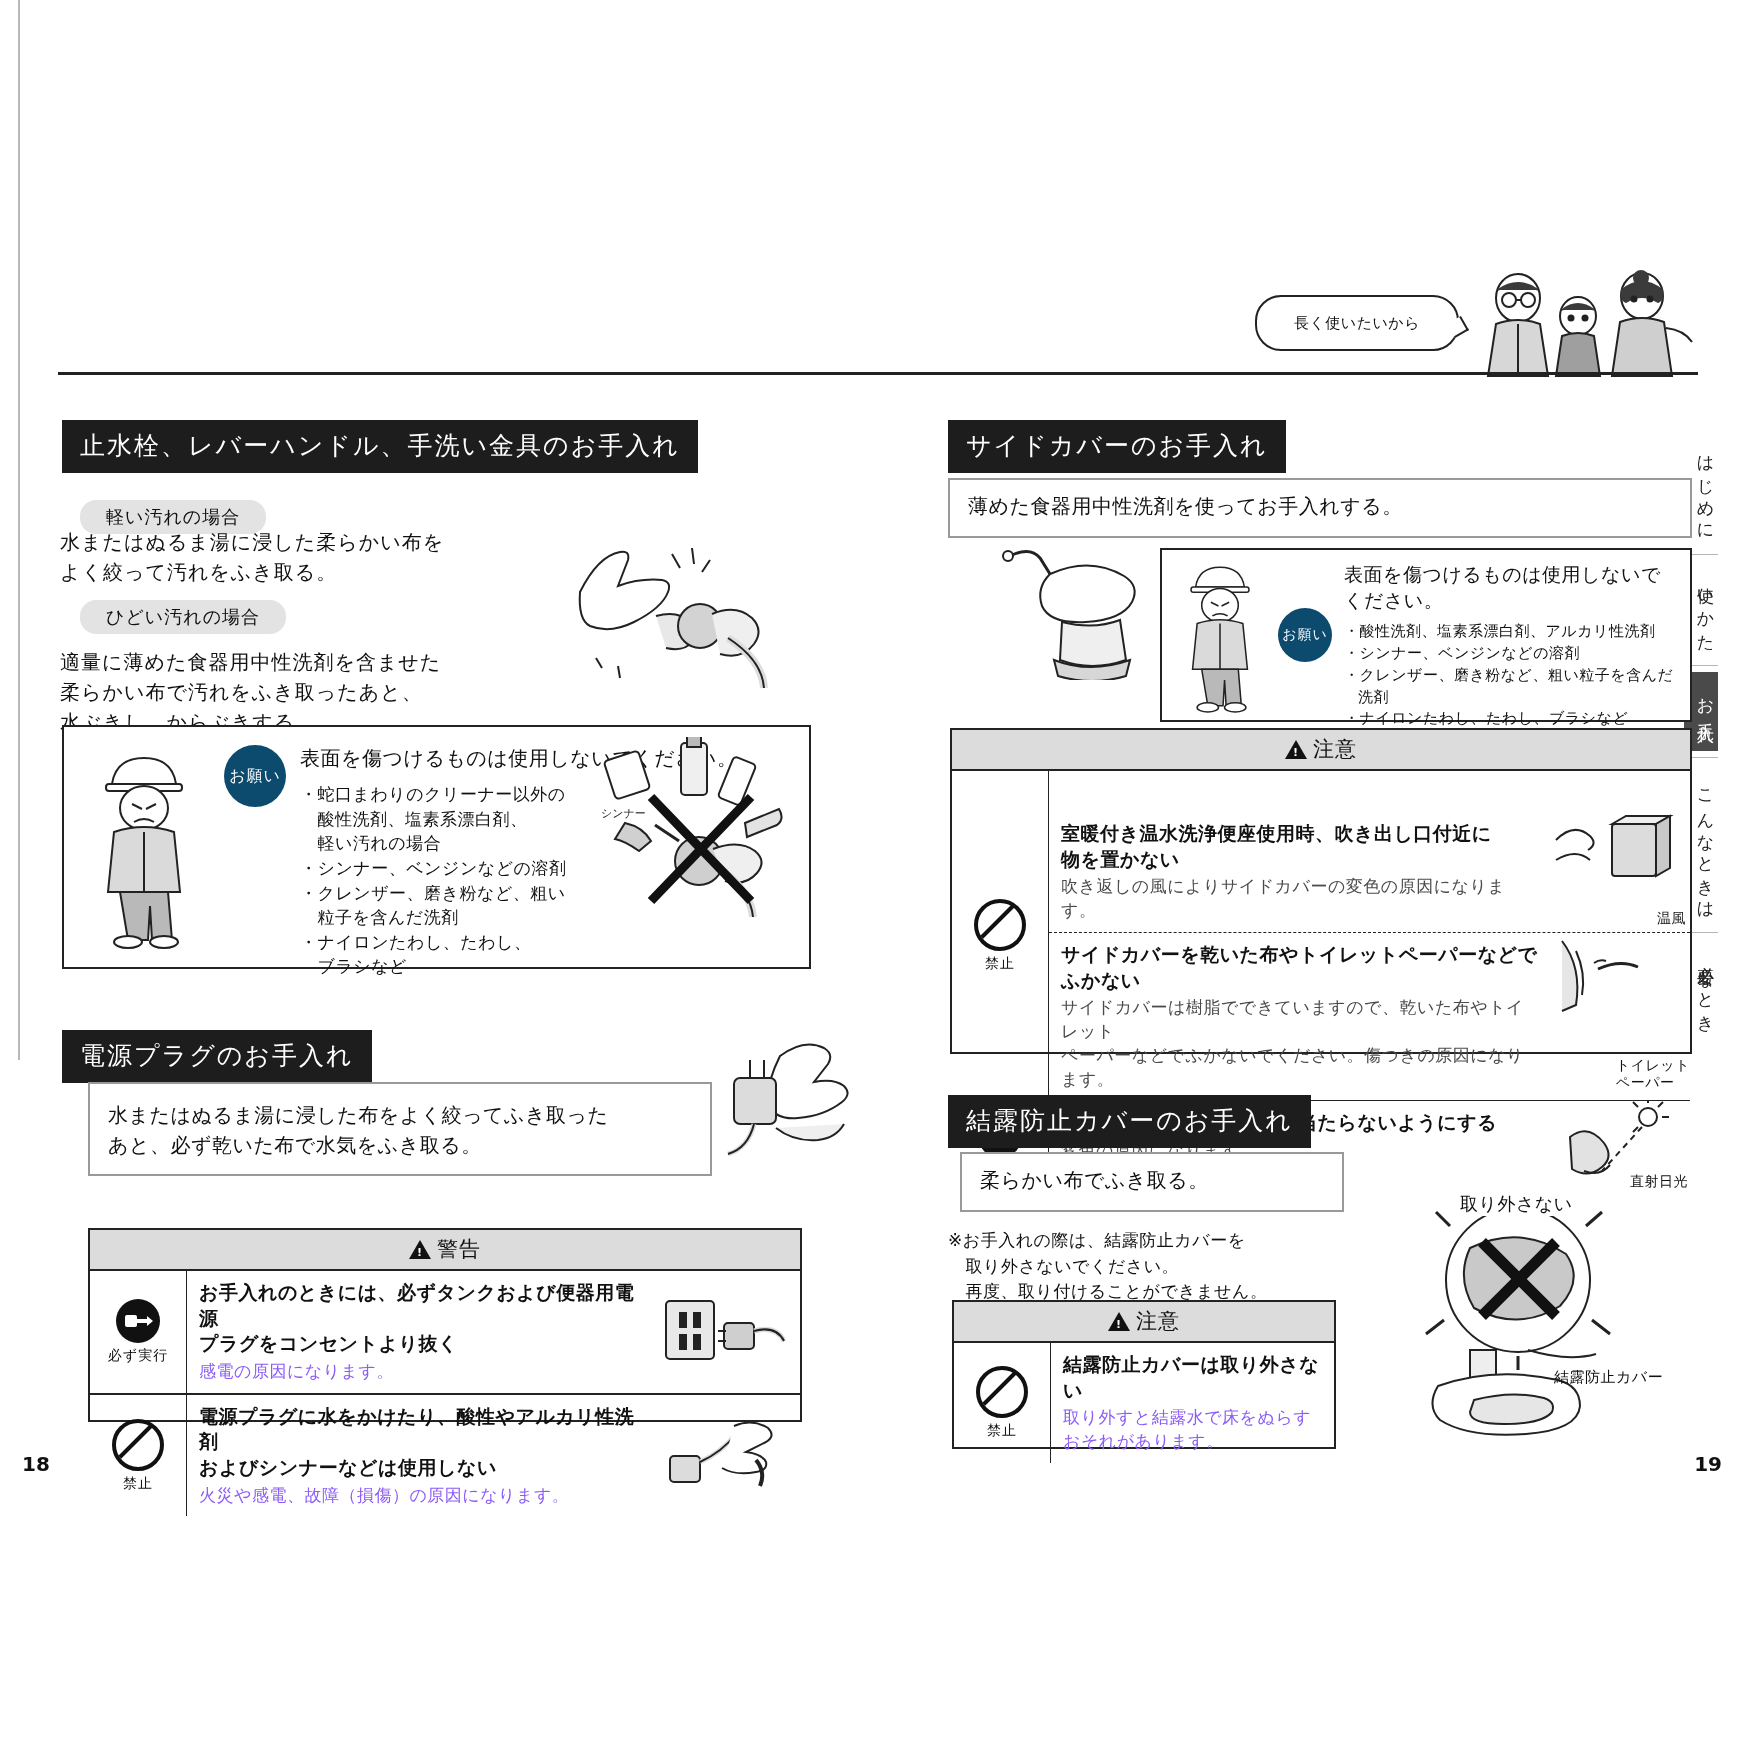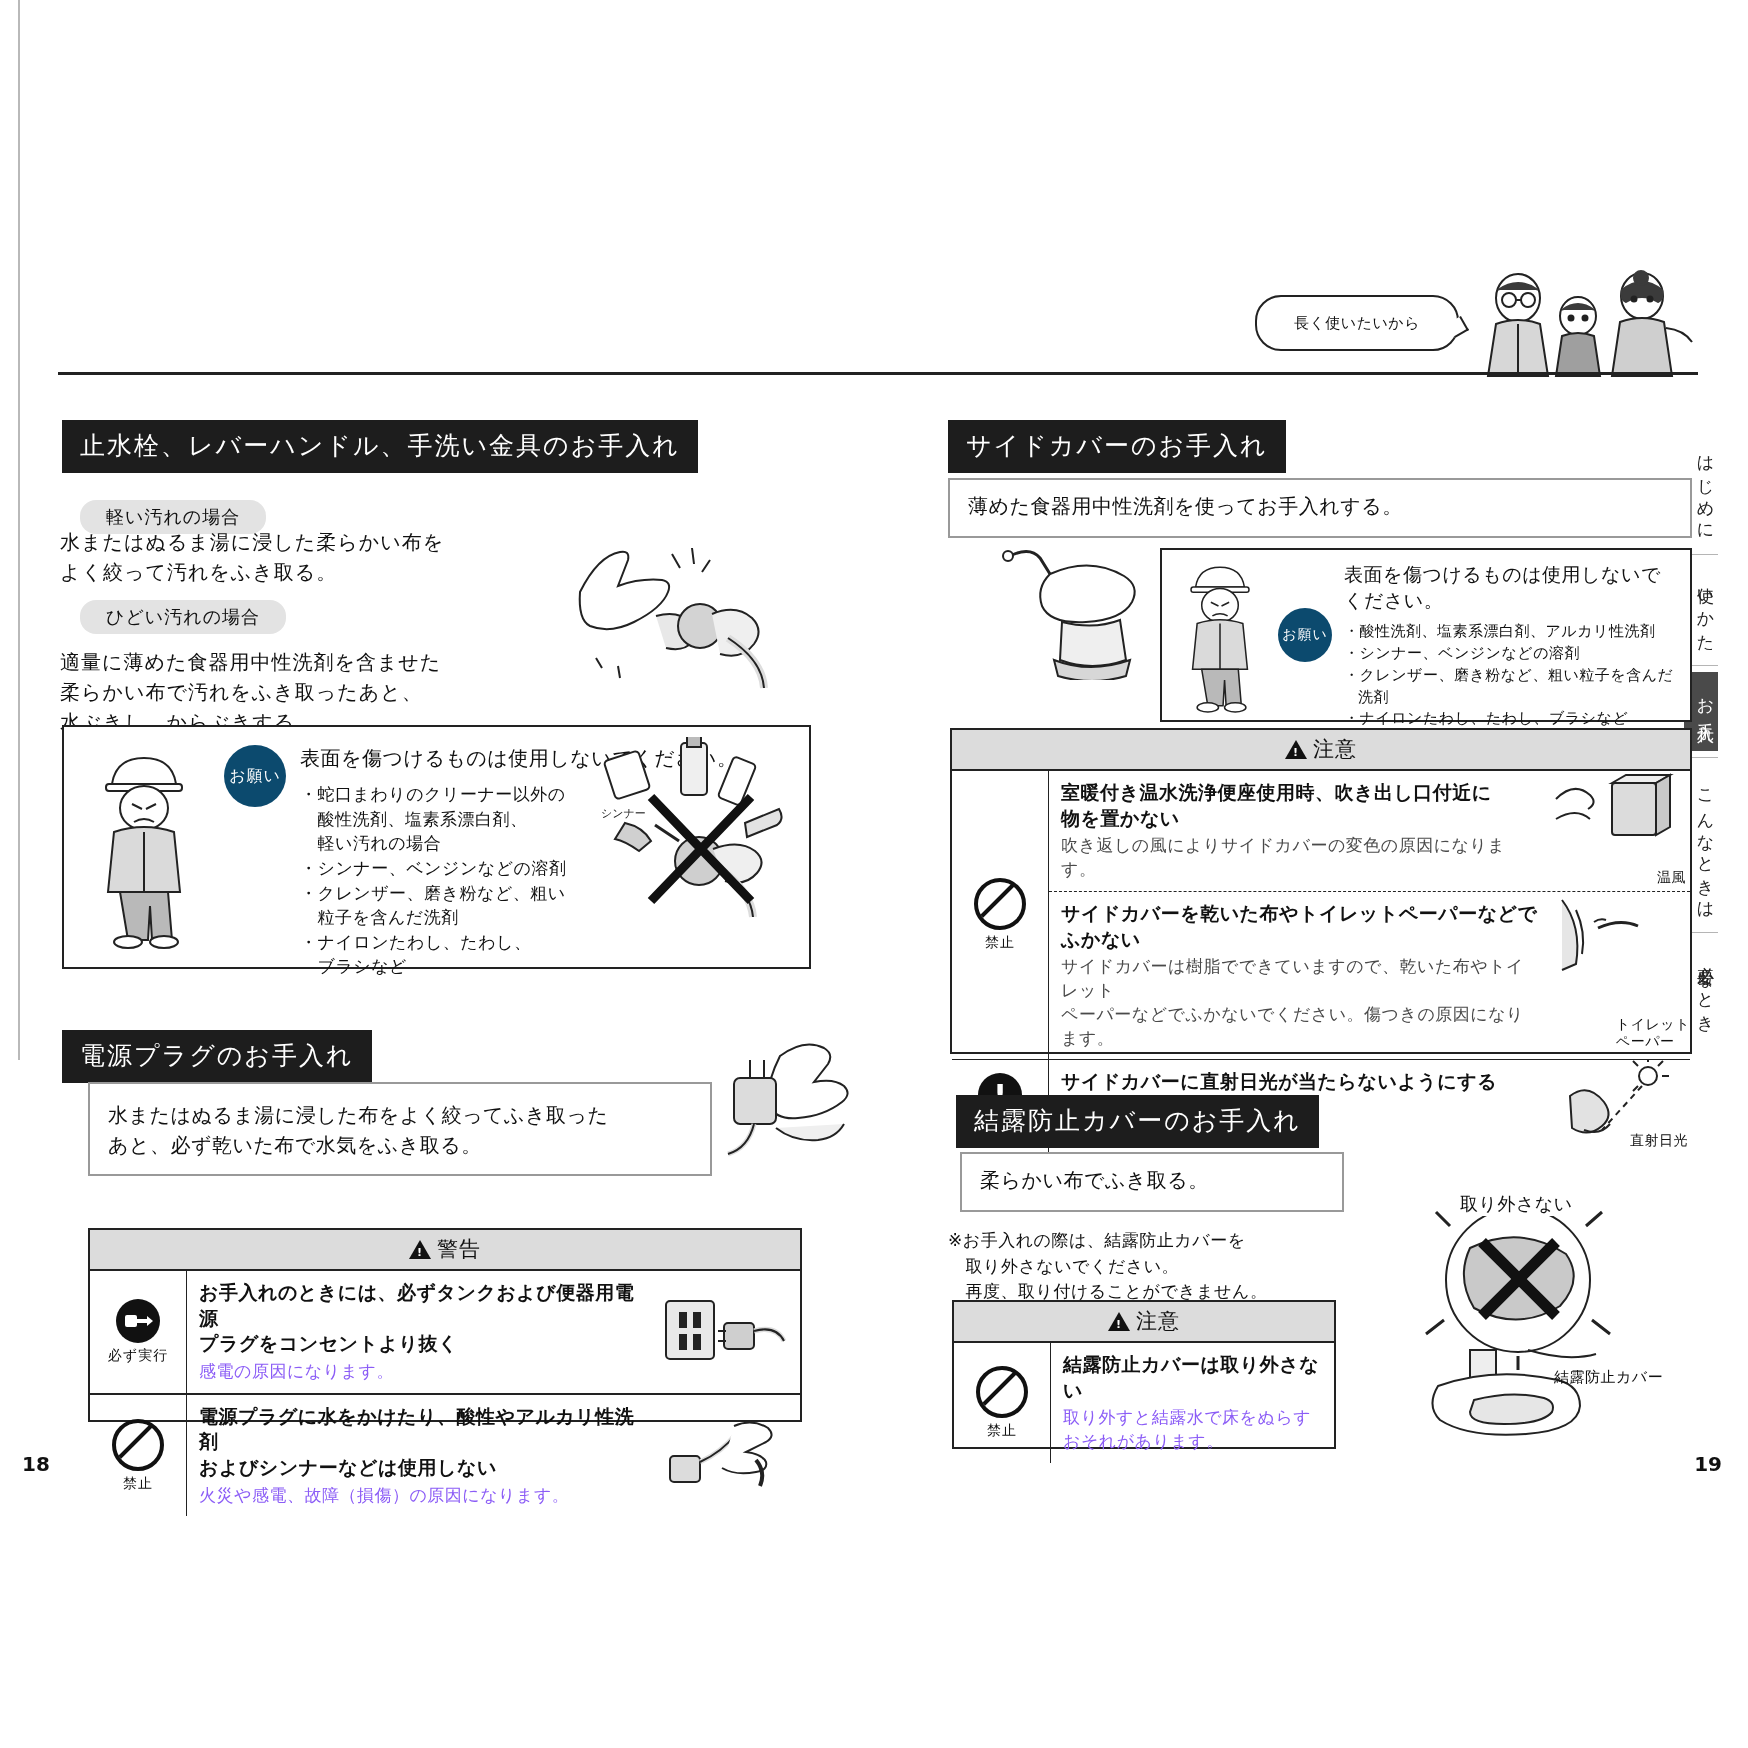--- a/index.html
+++ b/index.html
@@ -386,21 +386,21 @@
           </span>
         <span>注意</span>
       </span>
     </div>
 
     <div style="display:flex;border-bottom:1px solid #222;">
       <div class="iconcell" style="justify-content:center;">
         <div class="ic-ban"></div>
         <div class="cap">禁止</div>
       </div>
-      <div style="flex:1;">
+      <div style="flex:1;margin-top:41px;">
         <div style="display:flex;border-bottom:1px dashed #222;">
           <div class="txtcell">
             <div class="t-strong" style="white-space:pre-line;">室暖付き温水洗浄便座使用時、吹き出し口付近に
 物を置かない</div>
             <div class="t-sub t-gray">吹き返しの風によりサイドカバーの変色の原因になります。</div>
           </div>
           <div style="width:140px;position:relative;">
             <svg width="130" height="78" viewBox="0 0 130 78">
               <g fill="none" stroke="#222" stroke-width="2">
                 <path d="M6 28 q18 -18 34 -4 q8 8 -2 14"></path>
@@ -452,21 +452,21 @@
             <path d="M92 26 l-40 44" stroke-dasharray="6 5"></path>
             <path d="M20 36 q18 -14 34 6 q10 14 -2 24 q-14 12 -30 2z" fill="#e2e2e2"></path>
             <path d="M34 70 q16 6 26 -6"></path>
           </g>
         </svg>
         <div class="label-sm" style="right:2px;bottom:2px;">直射日光</div>
       </div>
     </div>
   </div>
 
-  <div class="hd-black" style="left:948px;top:1095px;margin-left:8px;">結露防止カバーのお手入れ</div>
+  <div class="hd-black" style="left:948px;top:1095px;">結露防止カバーのお手入れ</div>
   <div class="box" style="left:960px;top:1152px;width:380px;height:56px;border-color:#999;">
     <div style="padding:13px 18px;font-size:20px;letter-spacing:.5px;">柔らかい布でふき取る。</div>
   </div>
 
   <div class="note" style="left:948px;top:1228px;width:380px;white-space:pre-line;">※お手入れの際は、結露防止カバーを
 　取り外さないでください。
 　再度、取り付けることができません。</div>
 
   <div style="position:absolute;left:1378px;top:1200px;width:300px;height:240px;">
     <svg width="300" height="240" viewBox="0 0 300 240">

